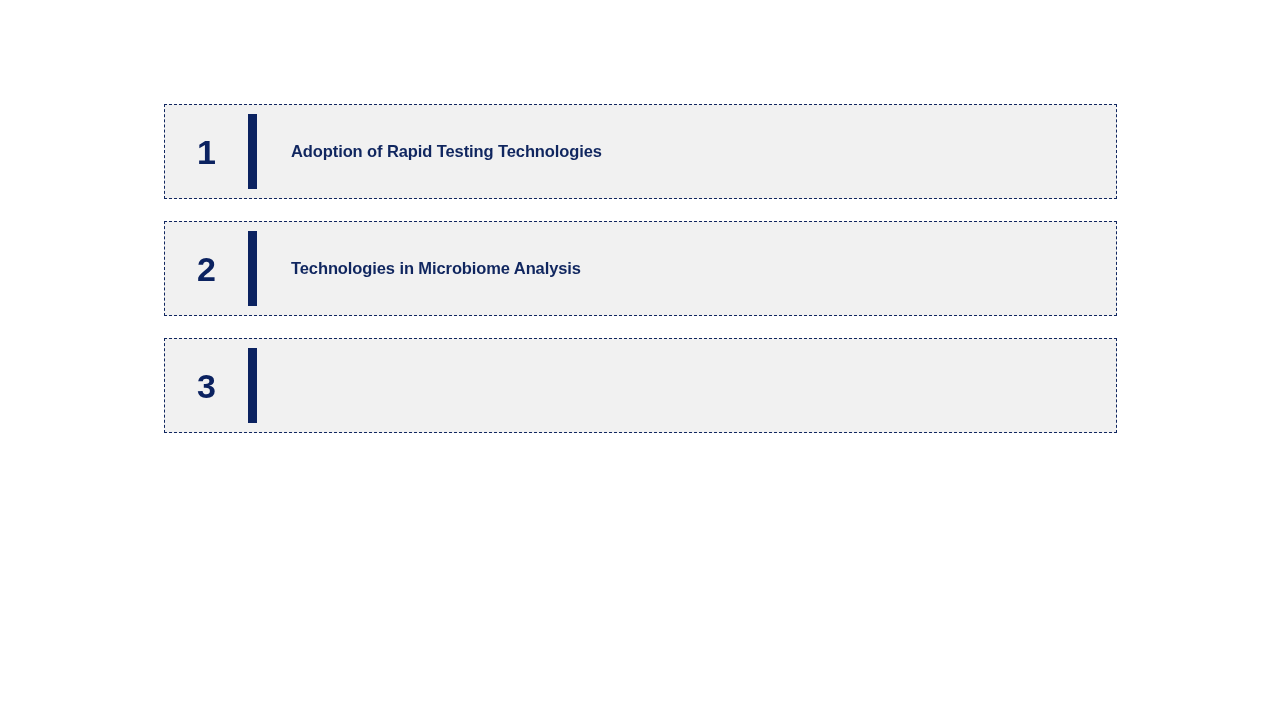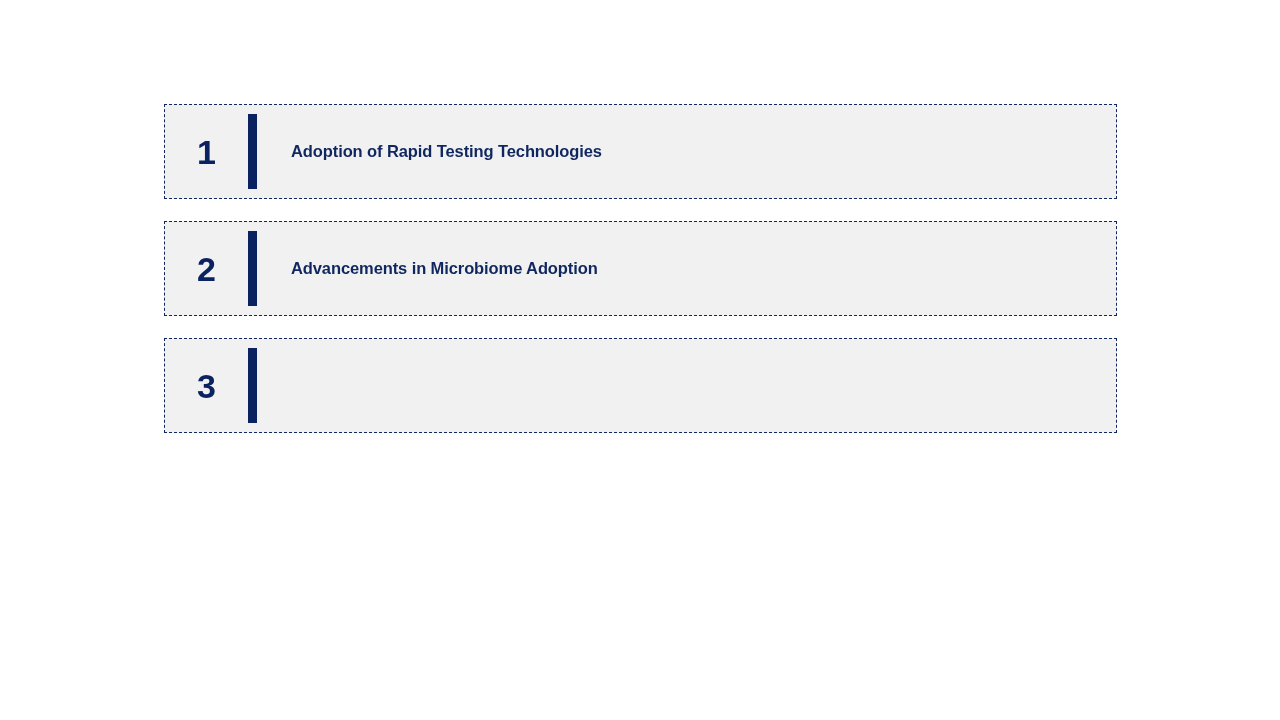--- a/index.html
+++ b/index.html
@@ -104,21 +104,21 @@
   </div>
 
   <div class="trend-card">
     <div class="rank-cell">
       <span class="rank-number">2</span>
     </div>
     <div class="accent-cell">
       <div class="accent-bar"></div>
     </div>
     <div class="title-cell">
-      <span class="trend-title">Advancements in Microbiome Adoption</span>
+      <span class="trend-title">Technologies in Microbiome Analysis</span>
     </div>
   </div>
 
   <div class="trend-card">
     <div class="rank-cell">
       <span class="rank-number">3</span>
     </div>
     <div class="accent-cell">
       <div class="accent-bar"></div>
     </div>

